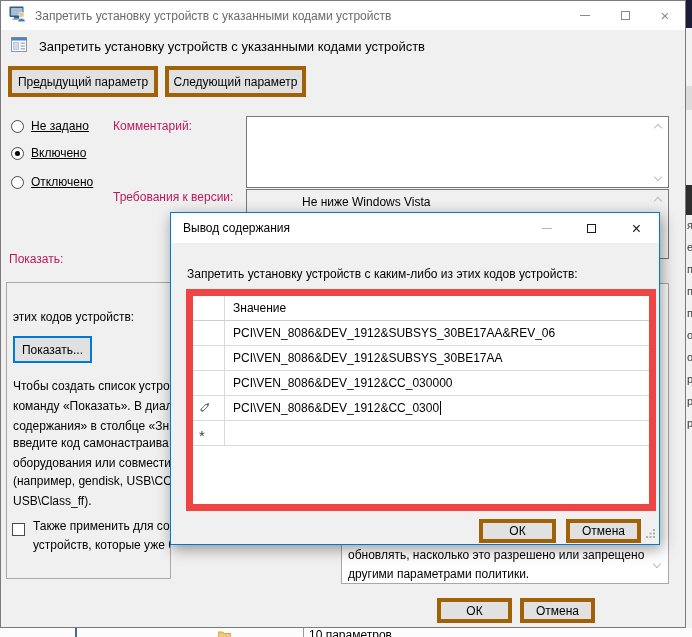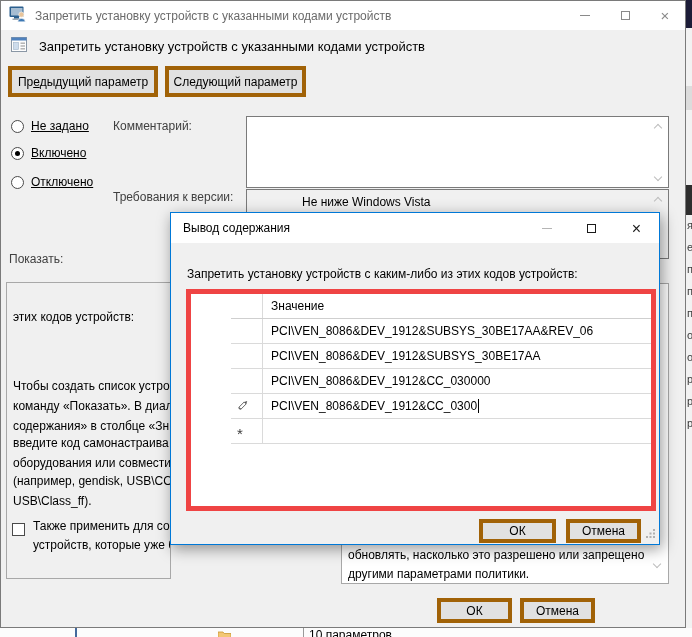--- a/index.html
+++ b/index.html
@@ -39,21 +39,21 @@
               display:flex; align-items:center; }
   .titlebar .app-ico { margin-left:8px; flex:none; }
   .titlebar .t-text { margin-left:9px; font-size:12px; color:#6b6b6b; white-space:nowrap; overflow:hidden; flex:1; }
   .winbtn { width:40px; height:29px; display:flex; align-items:center; justify-content:center; color:#8a8a8a; flex:none; }
   .ic-min { width:10px; height:1px; background:#8a8a8a; }
   .ic-max { width:9px; height:9px; border:1px solid #8a8a8a; }
   .ic-close { font-size:15px; line-height:15px; color:#8a8a8a; }
   .hdr { position:absolute; left:0; top:29px; right:0; height:33px; display:flex; align-items:center; gap:10px; padding-left:10px; }
   .hdr-text { font-size:13px; color:#000; white-space:nowrap; overflow:hidden; }
 
-  .lbl { position:absolute; font-size:12px; color:#404040; white-space:nowrap; }
+  .lbl { position:absolute; font-size:12px; color:#be185d; white-space:nowrap; }
 
   .comment-box { position:absolute; left:245px; top:115px; width:423px; height:72px; background:#fff; border:1px solid #7a7a7a; }
   .supported-box { position:absolute; left:245px; top:188px; width:423px; height:70px; background:#f0f0f0; border:1px solid #7a7a7a; }
   .supported-box .val { position:absolute; left:11px; top:5px; white-space:nowrap;margin-left:44px; }
 
   .opt-panel { position:absolute; left:5px; top:281px; width:165px; height:297px; border:1px solid #a8a8a8;
                background:#f0f0f0; overflow:hidden; }
   .opt-panel .t { position:absolute; left:6px; white-space:nowrap; font-size:12px; }
   .show-btn { position:absolute; left:6px; top:53px; width:79px; height:27px; background:#e1e1e1;
               border:2px solid #0078d7; font-size:12px; display:flex; align-items:center; justify-content:center; }
@@ -65,21 +65,21 @@
   .dlg-content { position:absolute; left:170px; top:212px; width:490px; height:333px; background:#f0f0f0;
                  border:1px solid #0078d7; box-shadow:2px 4px 14px rgba(0,0,0,.4); }
   .titlebar2 { position:absolute; left:0; top:0; right:0; height:30px; background:#fff; display:flex; align-items:center; }
   .titlebar2 .t-text { margin-left:12px; font-size:12px; color:#000; flex:1; white-space:nowrap; }
   .titlebar2 .winbtn { height:30px; width:45px; }
   .titlebar2 .ic-min { background:#b5b5b5; }
   .titlebar2 .ic-max { border-color:#1a1a1a; }
   .titlebar2 .ic-close { color:#1a1a1a; font-size:16px; }
   .prompt { position:absolute; left:16px; top:54px; font-size:12px; white-space:nowrap; }
 
-  .ctable { position:absolute; left:15px; top:76px; width:470px; height:222px; background:#fff; border:5px solid #ef4444; overflow:hidden;padding-left:40px; }
+  .ctable { position:absolute; left:15px; top:76px; width:470px; height:222px; background:#fff; border:7px solid #ef4444; overflow:hidden; }
   .trow { display:flex; height:25px; border-bottom:1px solid #dadada; align-items:center; }
   .trow.head { border-bottom:1px solid #cfcfcf; }
   .sel-cell { width:32px; height:100%; border-right:1px solid #dadada; flex:none; display:flex; align-items:center; padding-left:6px; }
   .val-cell { padding-left:8px; font-size:12px; white-space:nowrap; overflow:hidden; }
   .caret { display:inline-block; width:1px; height:14px; background:#000; vertical-align:middle; margin-left:1px; }
   .star { font-size:15px; color:#3b3b3b; line-height:10px; margin-top:6px; }
   .grip { position:absolute; right:3px; bottom:3px; }
 </style>
 </head>
 <body>
@@ -179,20 +179,23 @@
   <span class="lbl" style="left:112px; top:189px;">Требования к версии:</span>
   <div class="supported-box">
     <span class="val">Не ниже Windows Vista</span>
     <span class="chev up" style="right:5px; top:5px;"></span>
   </div>
 
   <span class="lbl" style="left:8px; top:251px;">Показать:</span>
 
   <div class="opt-panel">
     <span class="t" style="top:27px;">этих кодов устройств:</span>
+    <div class="show-btn">
+      <span>Показать...</span>
+    </div>
     <span class="t" style="top:96px;">Чтобы создать список устро</span>
     <span class="t" style="top:116px;">команду «Показать». В диал</span>
     <span class="t" style="top:136px;">содержания» в столбце «Зн</span>
     <span class="t" style="top:153px;">введите код самонастраива</span>
     <span class="t" style="top:173px;">оборудования или совмести</span>
     <span class="t" style="top:191px;">(например, gendisk, USB\CO</span>
     <span class="t" style="top:211px;">USB\Class_ff).</span>
     <span class="checkbox" style="left:5px; top:240px;"></span>
     <span class="t" style="left:26px; top:236px;">Также применить для соо</span>
     <span class="t" style="left:26px; top:255px;">устройств, которые уже б</span>

